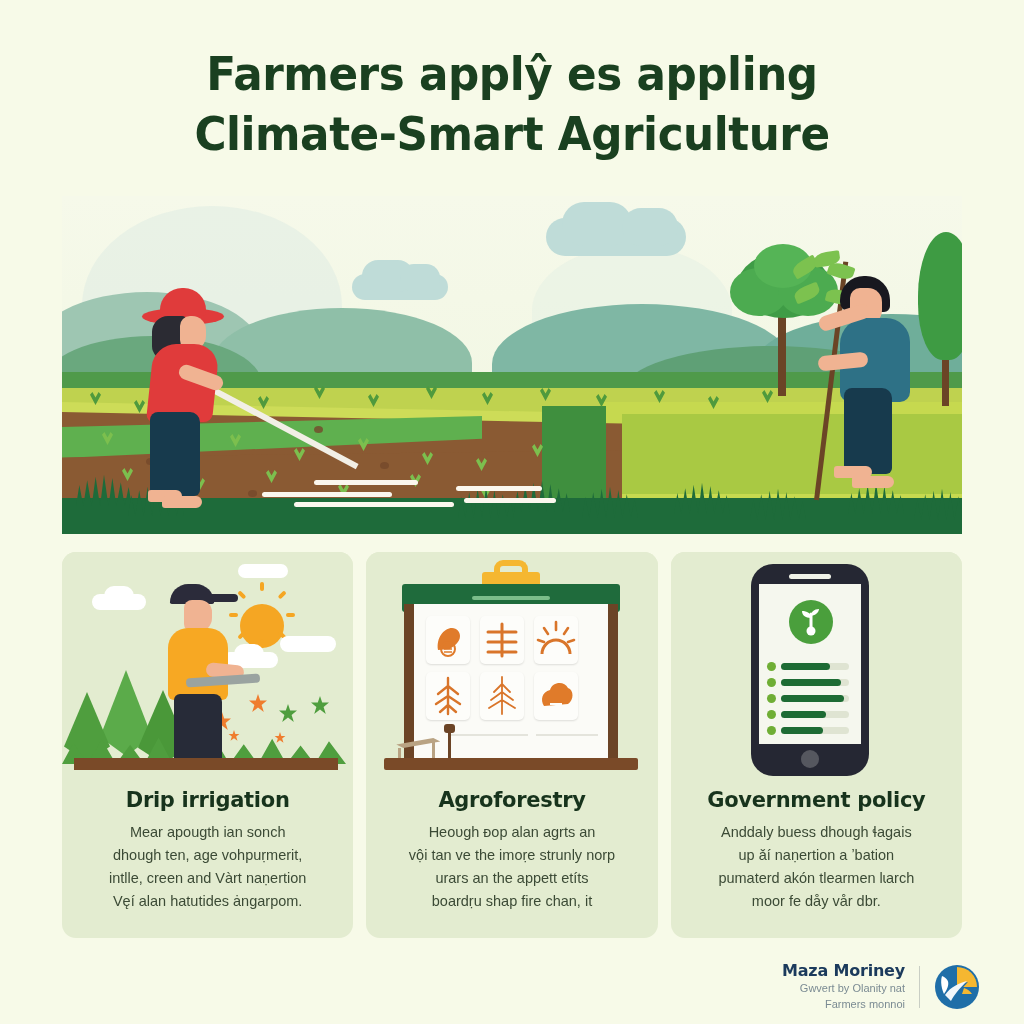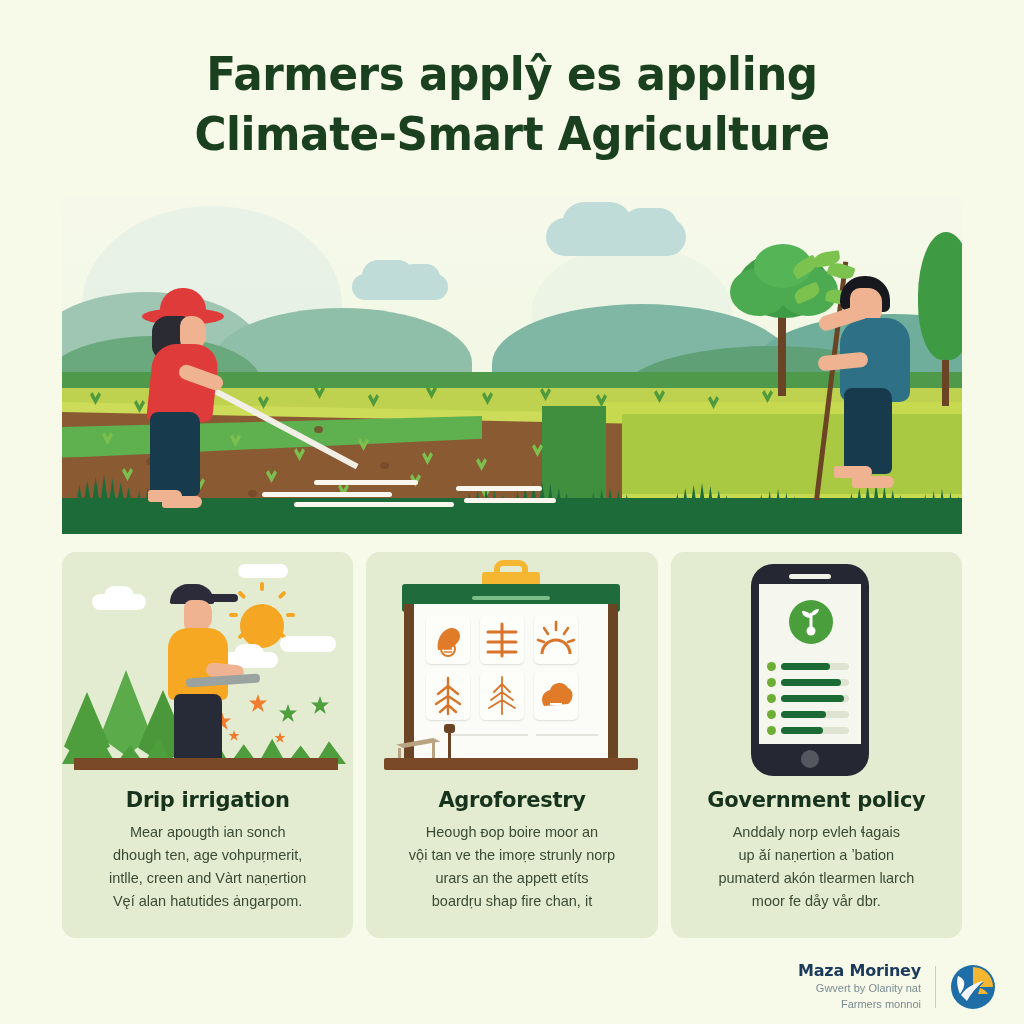--- a/index.html
+++ b/index.html
@@ -303,21 +303,21 @@
   .row-track {
     position: absolute; height: 7px; border-radius: 4px; background: #dfe4d2;
   }
   .row-fill {
     position: absolute; height: 7px; border-radius: 4px; background: #1d6b34;
   }
 
   
   .footer {
     position: absolute;
-    right: 28px; bottom: 12px;
+    right: 44px; bottom: 12px;
     display: flex;
     align-items: center;
     gap: 14px;
   }
   .footer-text { text-align: right; }
   .brand-name {
     font-family: "DejaVu Sans", sans-serif;
     font-weight: bold;
     font-size: 16px;
     color: #1b3a5c;
@@ -595,21 +595,21 @@
         <div class="bench" style="left:66px;top:190px;width:3px;height:18px;"></div>
         <div class="lamp-pole" style="left:82px;top:178px;height:30px;"></div>
         <div class="lamp-head" style="left:78px;top:172px;"></div>
 
         <div class="board-base" style="left:18px;top:206px;width:254px;height:12px;"></div>
       </div>
 
       <div class="card-text">
         <div class="card-title">Agroforestry</div>
         <div class="card-body">
-          <div>Heoυgh ᴆop boire moor an</div>
+          <div>Heoυgh ᴆop alan agrts an</div>
           <div>vội tan ve the imoṛe strunly norp</div>
           <div>urars an the appett etíts</div>
           <div>boardṛu shap fire chan, it</div>
         </div>
       </div>
     </div>
 
     <div class="card">
       <div class="card-art">
         <div class="c1-bg"></div>
@@ -645,21 +645,21 @@
         <div class="row-fill" style="left:110px;top:159px;width:45px;"></div>
 
         <div class="row-dot" style="left:96px;top:174px;width:9px;height:9px;"></div>
         <div class="row-track" style="left:110px;top:175px;width:68px;"></div>
         <div class="row-fill" style="left:110px;top:175px;width:42px;"></div>
       </div>
 
       <div class="card-text">
         <div class="card-title">Government policy</div>
         <div class="card-body">
-          <div>Anddaly norp evleh ɬagais</div>
+          <div>Anddaly buess dhough ɬagais</div>
           <div>up ǎí naṇertion a ʼbation</div>
           <div>pumaterd akón tlearmen lɩarch</div>
           <div>moor fe dåy vår dbr.</div>
         </div>
       </div>
     </div>
   </div>
 
   <div class="footer">
     <div class="footer-text">

